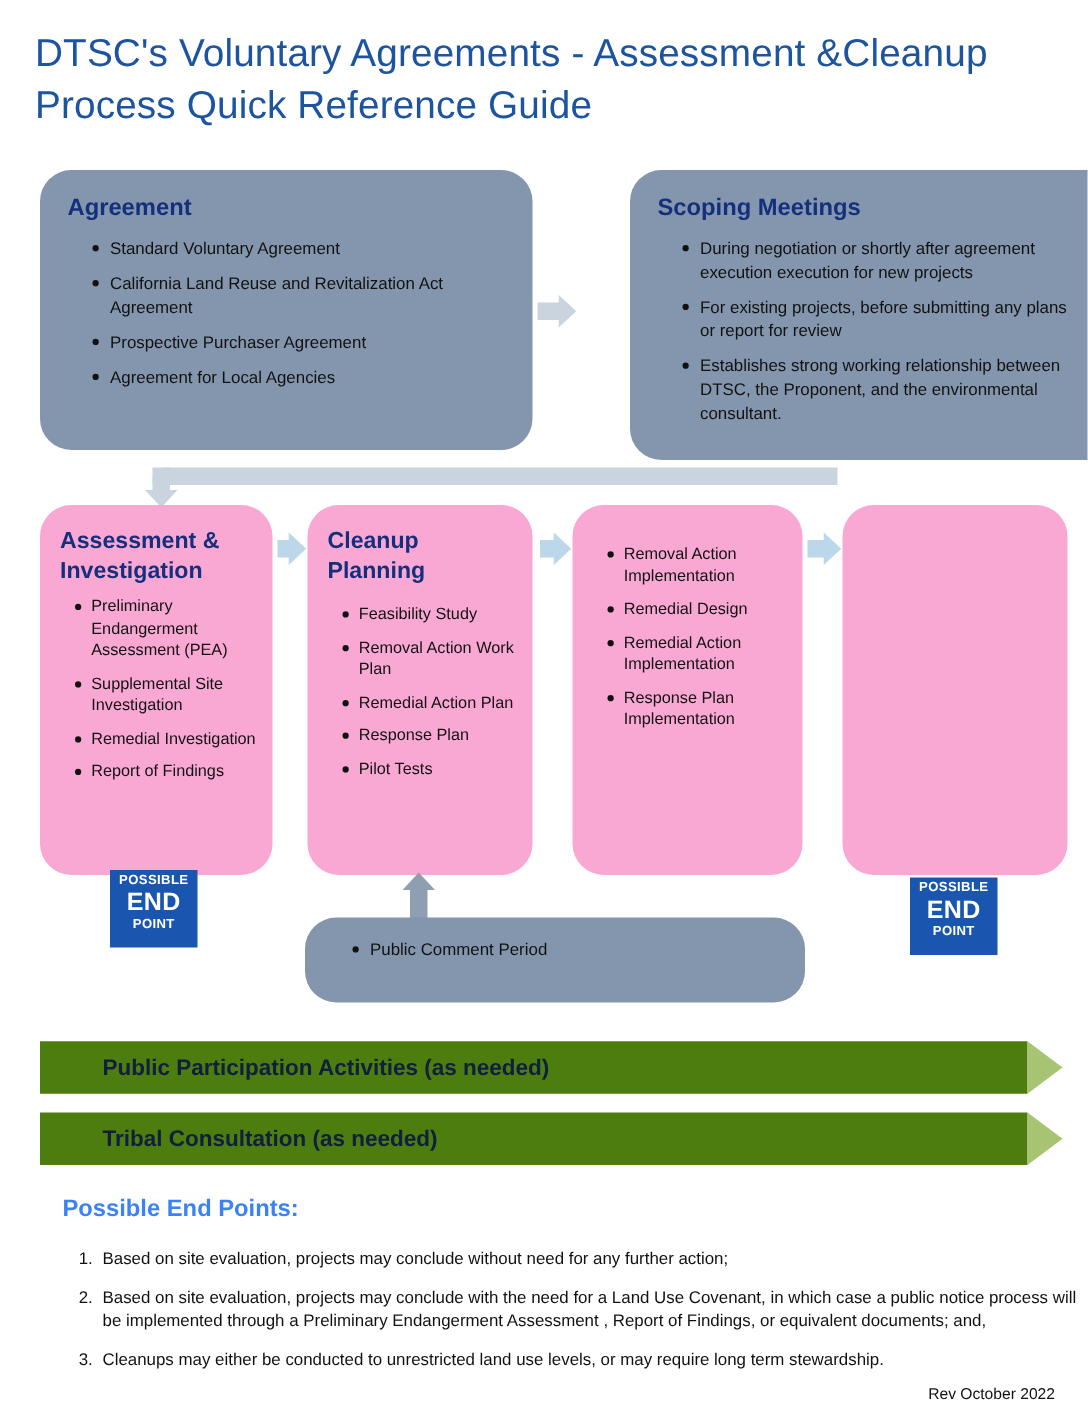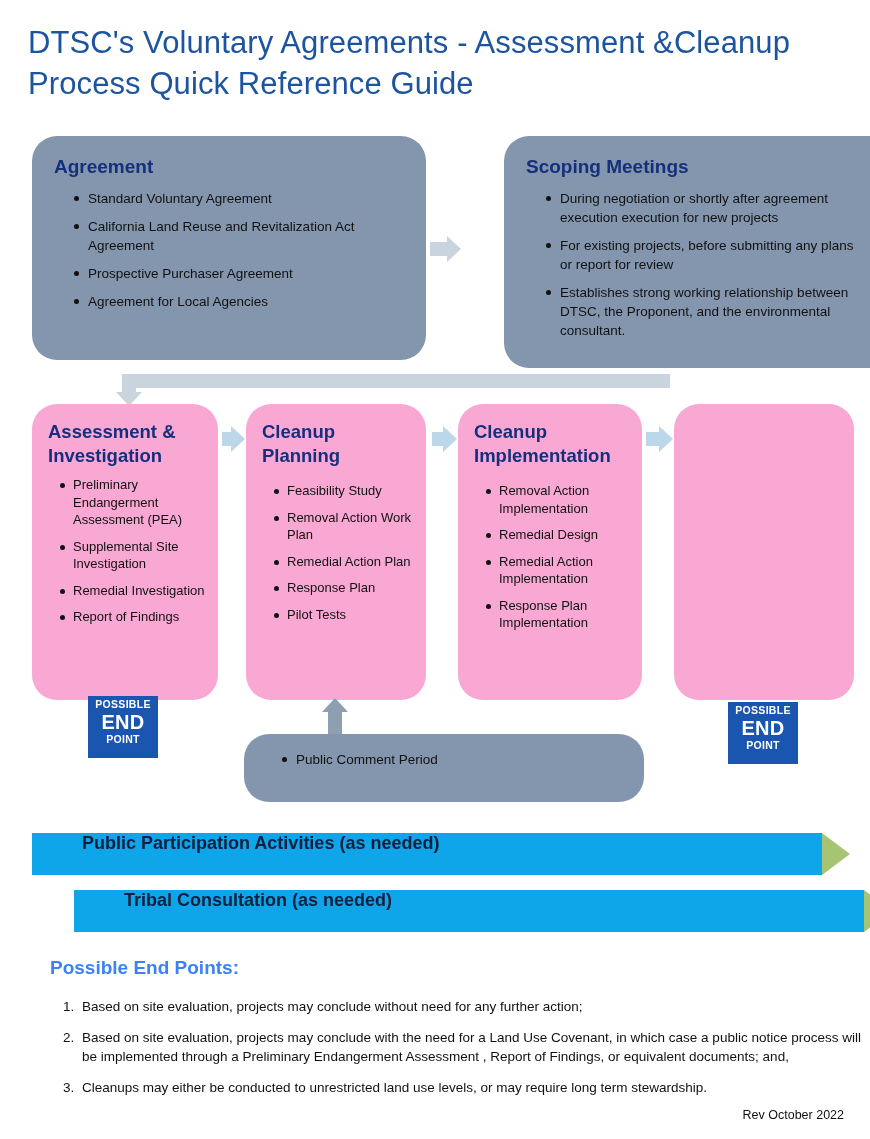--- a/index.html
+++ b/index.html
@@ -231,40 +231,41 @@
     margin: 2px 0 2px 0;
     letter-spacing: 0.3px;
   }
   #endpoint-left { left: 88px; top: 696px; width: 70px; height: 62px; }
   #endpoint-right { left: 728px; top: 702px; width: 70px; height: 62px; }
 
   
   .banner {
     position: absolute;
     height: 42px;
-    background: #0ea5e9;
+    background: #4d7c0f;
     display: flex;
+    align-items: center;
   }
   .banner .banner-label {
     font-size: 18px;
     font-weight: bold;
     color: #0f1f3d;
     padding-left: 50px;
   }
   .banner .tip {
     position: absolute;
     right: -28px;
     top: 0;
     width: 0; height: 0;
     border-top: 21px solid transparent;
     border-bottom: 21px solid transparent;
     border-left: 28px solid #a7c473;
   }
   #banner-public { left: 32px; top: 833px; width: 790px; }
-  #banner-tribal { left: 32px; top: 890px; width: 790px; margin-left: 42px; }
+  #banner-tribal { left: 32px; top: 890px; width: 790px; }
 
   
   #endpoints-heading {
     position: absolute;
     left: 50px;
     top: 957px;
     font-size: 19px;
     font-weight: bold;
     color: #3b82f6;
   }
@@ -344,21 +345,20 @@
       <li>Removal Action Work Plan</li>
       <li>Remedial Action Plan</li>
       <li>Response Plan</li>
       <li>Pilot Tests</li>
     </ul>
   </div>
 
   <div class="arrow-h" id="arrow-plan-impl"></div>
 
   <div class="box box-light" id="box-implementation">
-    <h2>Cleanup Implementation</h2>
     <ul>
       <li>Removal Action Implementation</li>
       <li>Remedial Design</li>
       <li>Remedial Action Implementation</li>
       <li>Response Plan Implementation</li>
     </ul>
   </div>
 
   <div class="arrow-h" id="arrow-impl-cert"></div>
 

